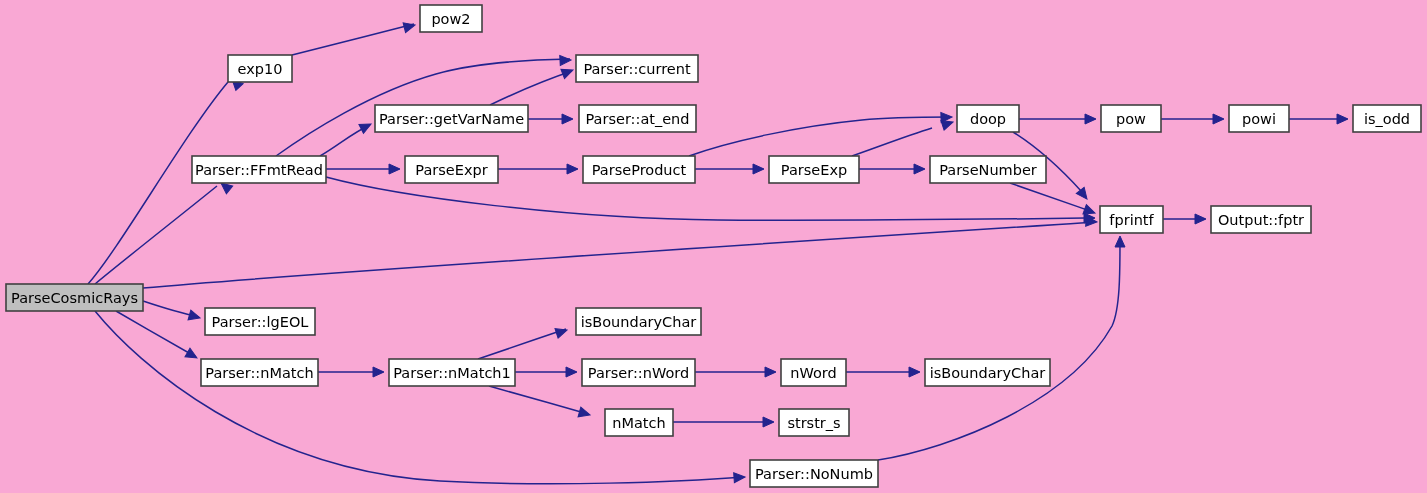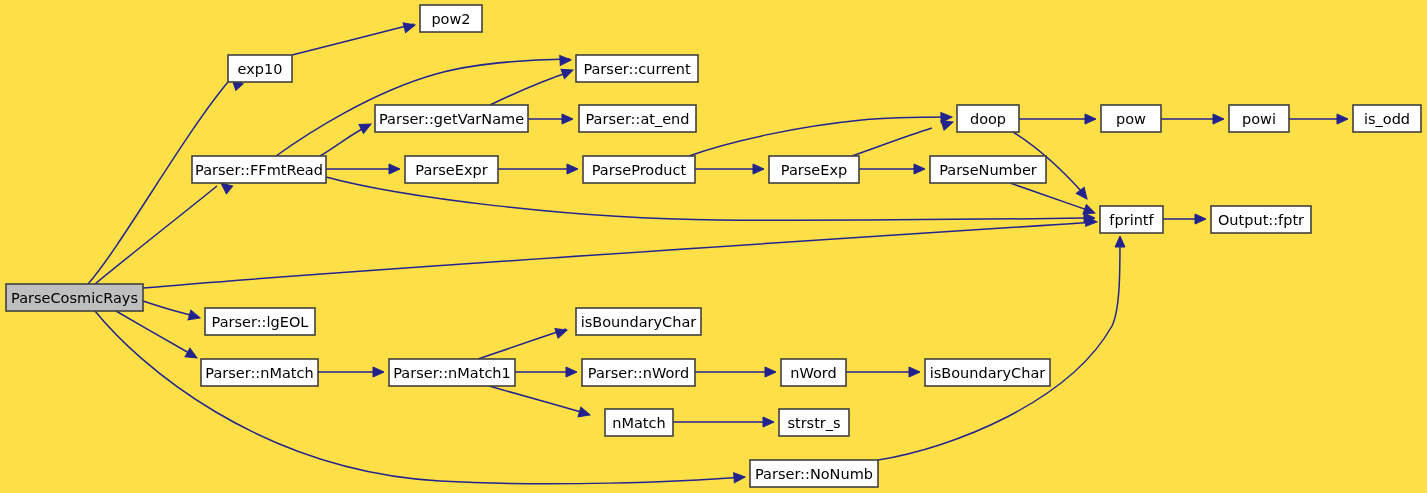--- a/index.html
+++ b/index.html
@@ -7,21 +7,21 @@
     padding: 0;
     background: #ffffff;
   }
   body {
     font-family: "DejaVu Sans", sans-serif;
   }
   #graph-root {
     position: relative;
     width: 1427px;
     height: 493px;
-    background: #fde047;
+    background: #f9a8d4;
     overflow: hidden;
   }
   svg#callgraph {
     display: block;
     width: 1427px;
     height: 493px;
   }
   .node-box {
     fill: #ffffff;
     stroke: #404040;

